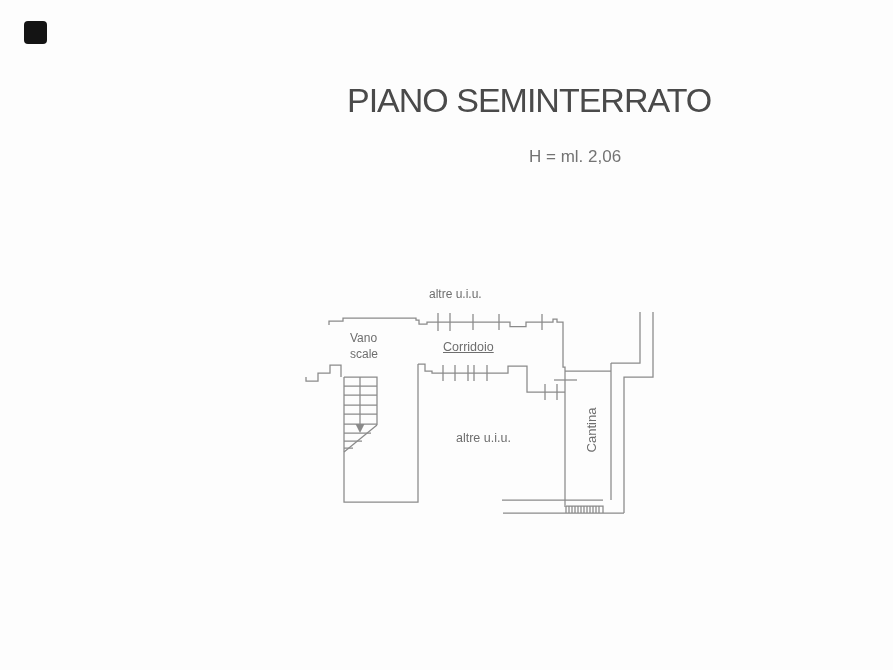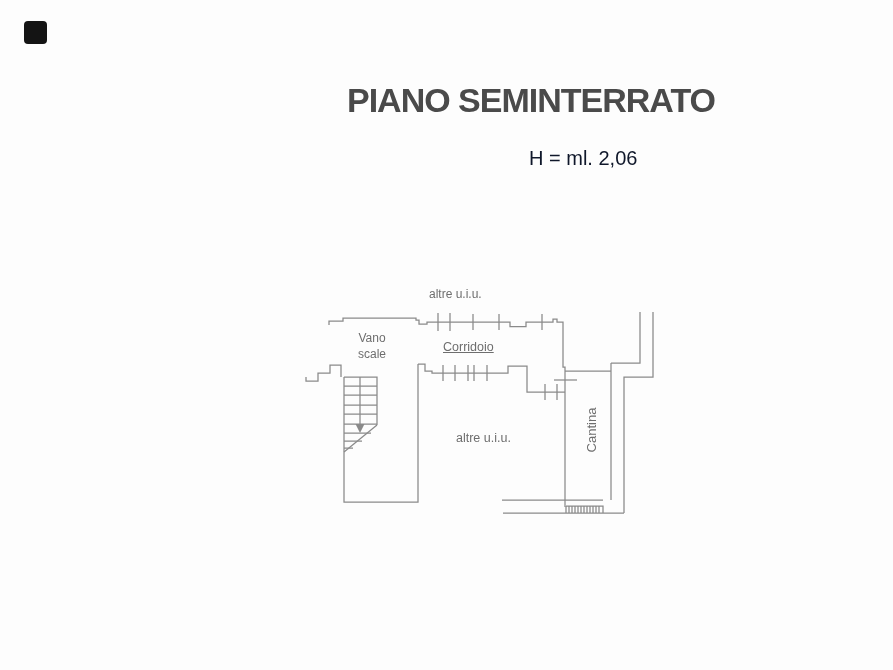--- a/index.html
+++ b/index.html
@@ -14,38 +14,38 @@
     position:relative;width:893px;height:670px;
     background:var(--bg);overflow:hidden;
     font-family:"Liberation Sans", sans-serif;
   }
   .corner-marker{
     position:absolute;left:24px;top:21px;width:23px;height:23px;
     background:var(--marker);border-radius:4px;
   }
   .title{
     position:absolute;left:347px;top:81px;
-    font-size:34px;font-weight:700;letter-spacing:-1px;
+    font-size:34px;font-weight:400;letter-spacing:-1px;
     color:var(--title);white-space:nowrap;
   }
   .subtitle{
     position:absolute;left:529px;top:147px;
-    font-size:20px;color:#0f172a;white-space:nowrap;
+    font-size:17px;color:#737373;white-space:nowrap;
   }
   .plan-svg{position:absolute;left:0;top:0;}
   .plan-svg path, .plan-svg line{
     fill:none;stroke:var(--line);stroke-width:1.25;
     stroke-linejoin:miter;stroke-linecap:butt;
   }
   .plan-svg .arrow{fill:var(--line);stroke:none;}
   .plan-label{
     position:absolute;color:var(--label);font-size:12px;
     white-space:nowrap;
   }
-  .label-vano{left:350px;top:330px;width:44px;text-align:center;line-height:16px;white-space:normal;}
+  .label-vano{left:350px;top:330px;width:44px;text-align:left;line-height:16px;white-space:normal;}
   .label-altre-top{left:429px;top:287px;}
   .label-corridoio{left:443px;top:340px;font-size:12.5px;text-decoration:underline;}
   .label-altre-center{left:456px;top:431px;font-size:12.5px;}
   .label-cantina{
     left:563px;top:423px;width:56px;height:14px;text-align:center;
     transform:rotate(-90deg);transform-origin:center;font-size:13px;
   }
 </style>
 </head>
 <body>

